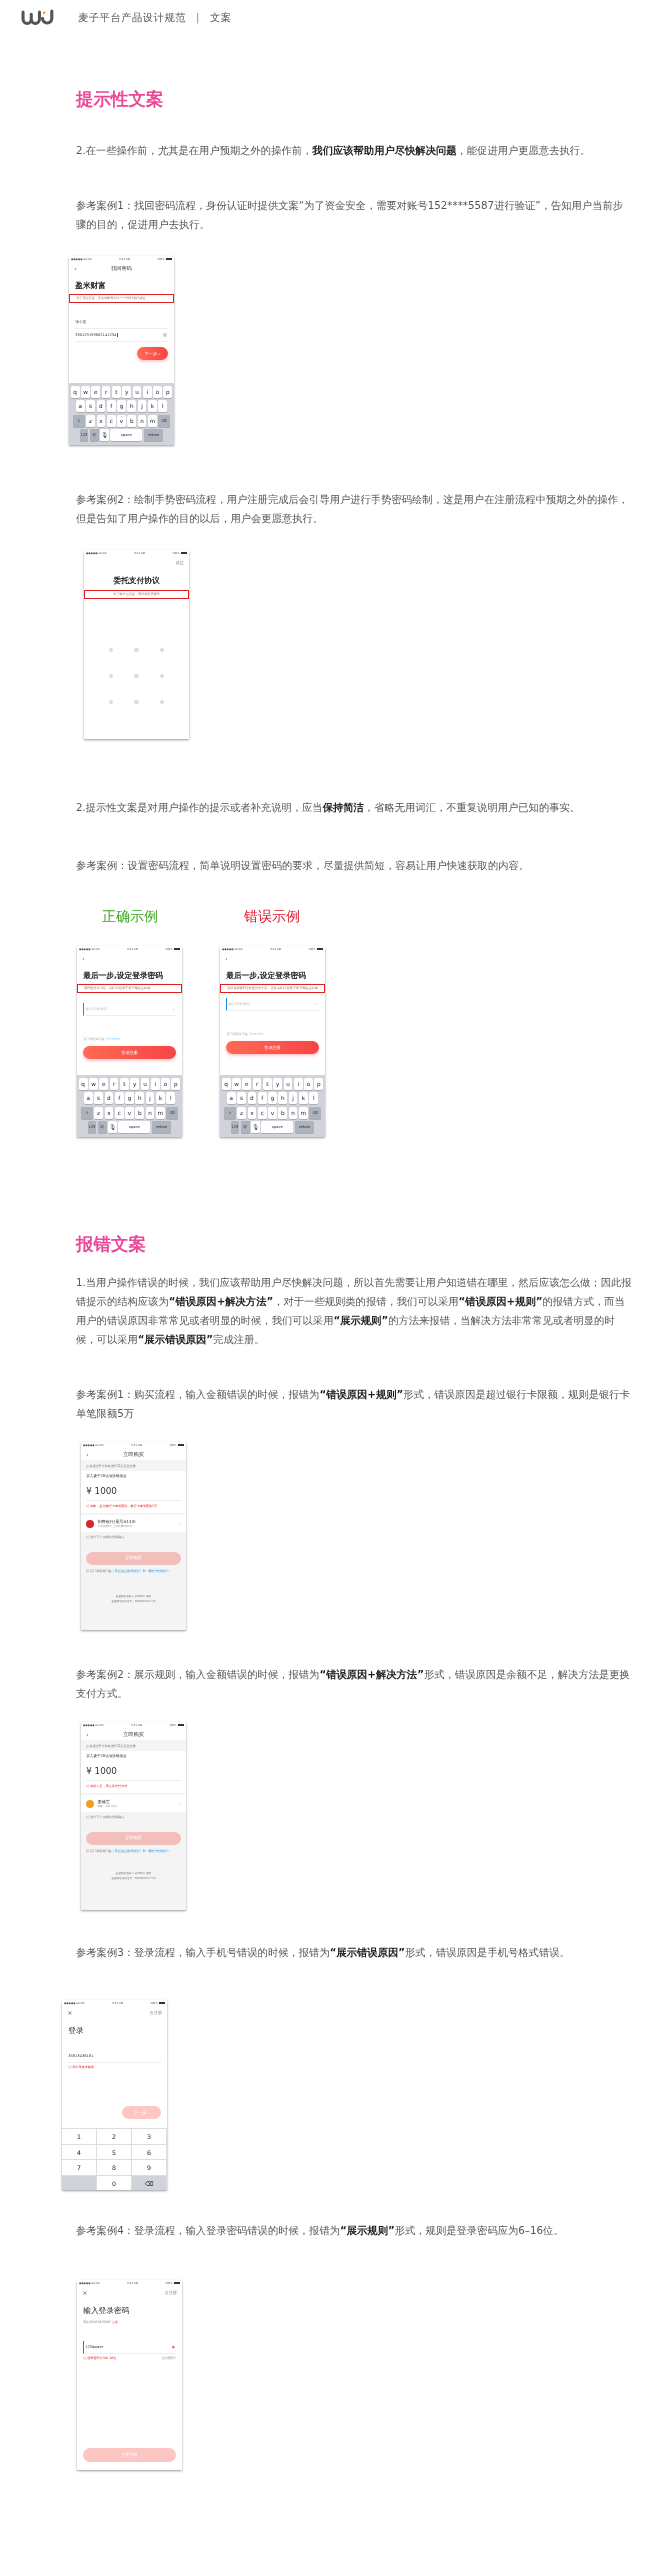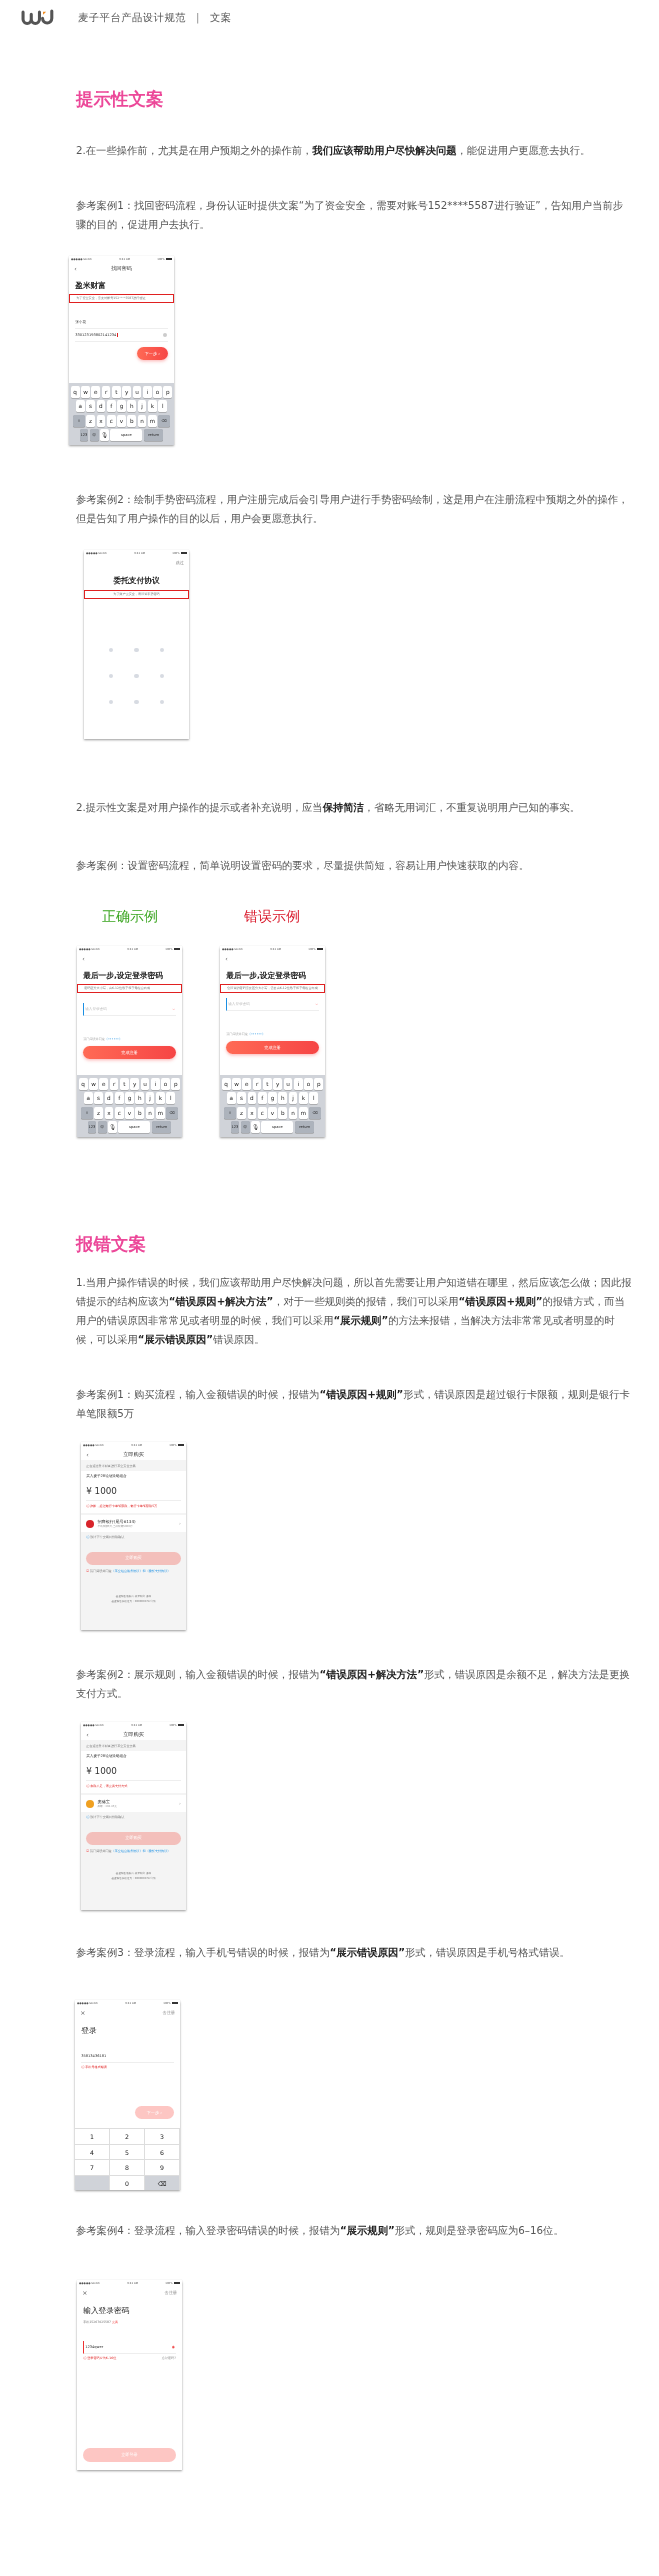--- a/index.html
+++ b/index.html
@@ -259,21 +259,21 @@
         <div class="k g">123</div>
         <div class="k g">☺</div>
         <div class="k">🎙</div>
         <div class="k w">space</div>
         <div class="k rt">return</div>
       </div>
     </div>
 </div>
 
 <h1 class="abs sec-title" style="top:1232px">报错文案</h1>
-<p class="abs para" style="top:1273px"><span>1.当用户操作错误的时候，我们应该帮助用户尽快解决问题，所以首先需要让用户知道错在哪里，然后应该怎么做；因此报错提示的结构应该为</span><b>“错误原因+解决方法”</b><span>，对于一些规则类的报错，我们可以采用</span><b>“错误原因+规则”</b><span>的报错方式，而当用户的错误原因非常常见或者明显的时候，我们可以采用</span><b>“展示规则”</b><span>的方法来报错，当解决方法非常常见或者明显的时候，可以采用</span><b>“展示错误原因”</b><span>错误原因。</span></p>
+<p class="abs para" style="top:1273px"><span>1.当用户操作错误的时候，我们应该帮助用户尽快解决问题，所以首先需要让用户知道错在哪里，然后应该怎么做；因此报错提示的结构应该为</span><b>“错误原因+解决方法”</b><span>，对于一些规则类的报错，我们可以采用</span><b>“错误原因+规则”</b><span>的报错方式，而当用户的错误原因非常常见或者明显的时候，我们可以采用</span><b>“展示规则”</b><span>的方法来报错，当解决方法非常常见或者明显的时候，可以采用</span><b>“展示错误原因”</b><span>完成注册。</span></p>
 <p class="abs para" style="top:1385px"><span>参考案例1：购买流程，输入金额错误的时候，报错为</span><b>“错误原因+规则”</b><span>形式，错误原因是超过银行卡限额，规则是银行卡单笔限额5万</span></p>
 
 <div class="phone gray" style="left:81px;top:1442px;height:188px;">
   <div class="sb" style="background:#fff">
       <span>●●●●● Sketch</span>
       <span>9:41 AM</span>
       <span><span>100%</span><i class="bat"></i></span>
     </div>
   <div class="nav" style="background:#fff"><span class="l">‹</span><span>立即购买</span></div>
   <div class="small" style="padding:3.1px 5.2px">正在通过盈米财富进行基金安全交易</div>
@@ -326,21 +326,21 @@
   <div class="btn light" style="margin:9.3px 5.2px 4.1px;height:12.4px;line-height:12.4px">立即购买</div>
   <div class="small" style="padding:0 5.2px"><span style="color:#e33">☑</span> <span>我已阅读并同意</span><span class="link">《基金组合服务协议》和《委托支付协议》</span></div>
   <div class="small" style="text-align:center;margin-top:17.5px;font-size:2.6px">
       <div>基金销售服务由 盈米财富 提供</div>
       <div>基金销售资格证号：000000378 详情</div>
     </div>
 </div>
 
 <p class="abs para" style="top:1943px"><span>参考案例3：登录流程，输入手机号错误的时候，报错为</span><b>“展示错误原因”</b><span>形式，错误原因是手机号格式错误。</span></p>
 
-<div class="phone" style="left:75px;top:2000px;height:190px;">
+<div class="phone" style="left:62px;top:2000px;height:190px;">
   <div class="sb">
       <span>●●●●● Sketch</span>
       <span>9:41 AM</span>
       <span><span>100%</span><i class="bat"></i></span>
     </div>
   <div class="nav">
       <span class="l">×</span>
       <span class="r">去注册</span>
     </div>
   <div class="big" style="padding:7.2px 6.2px 14.4px;font-weight:normal">登录</div>

